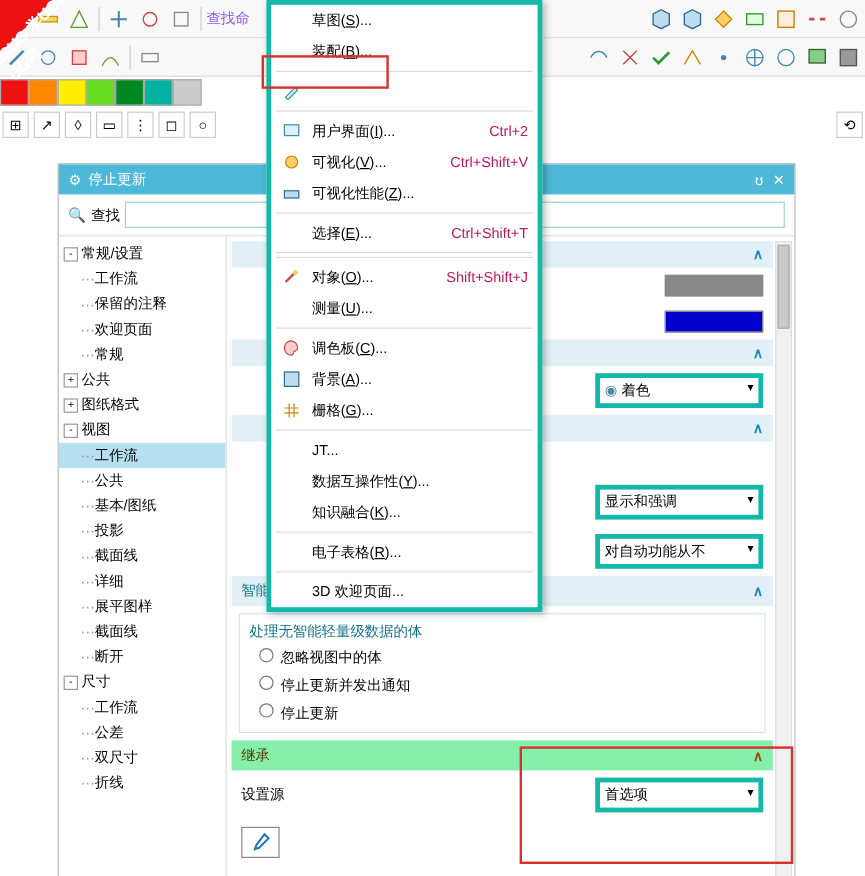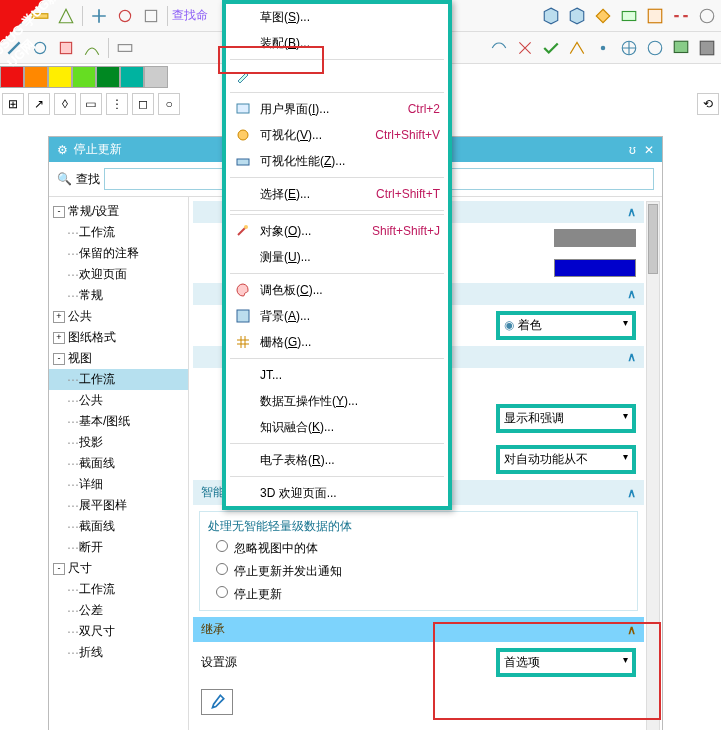--- a/index.html
+++ b/index.html
@@ -19,21 +19,21 @@
 .find-row input{flex:1;border:1px solid #9cd0e0;padding:3px 6px;height:22px}
 .content{display:flex;height:540px}
 .tree-pane{width:140px;border-right:1px solid #ddd;overflow:auto;padding-top:4px}
 .tree-node{display:flex;align-items:center;padding:2px 4px;cursor:pointer;white-space:nowrap}
 .tree-node.selected{background:#b6e0ef}
 .tree-toggle{width:12px;height:12px;border:1px solid #999;display:inline-flex;align-items:center;justify-content:center;font-size:9px;margin-right:3px;line-height:1}
 .tree-indent{display:inline-block;width:14px}
 .tree-conn{display:inline-block;width:12px;text-align:center;color:#999}
 .right-pane{flex:1;overflow:auto;padding:4px 18px 4px 4px;position:relative}
 .section-hdr{background:#e0f0f6;color:#16738f;padding:4px 8px;display:flex;align-items:center}
-.section-hdr.orange{background:#7dd3fc;color:#5a3d00}
+.section-hdr.orange{background:#86efac;color:#5a3d00}
 .chev{margin-left:auto;color:#2288bb;font-weight:bold;cursor:pointer}
 .field-row{display:flex;align-items:center;padding:6px 8px;gap:8px}
 .field-row .label{flex:1}
 .swatch-box{width:82px;height:18px;border:1px solid #888}
 .dropdown{border:4px solid #14b8a6;padding:2px 18px 2px 4px;min-width:140px;position:relative;background:#fff;cursor:pointer}
 .dropdown:after{content:"▾";position:absolute;right:4px;top:2px;font-size:10px}
 .sub-box{border:1px solid #cfe8f0;margin:6px 6px;padding:4px 0}
 .sub-title{color:#16738f;padding:2px 8px}
 .radio-row{display:flex;gap:6px;padding:3px 16px;cursor:pointer}
 .radio-dot{width:12px;height:12px;border:1px solid #777;border-radius:50%;display:inline-block}

